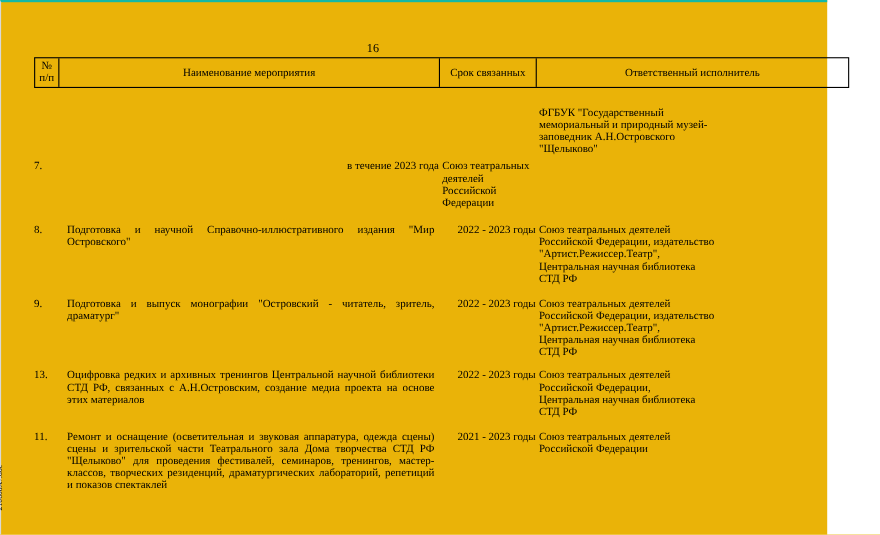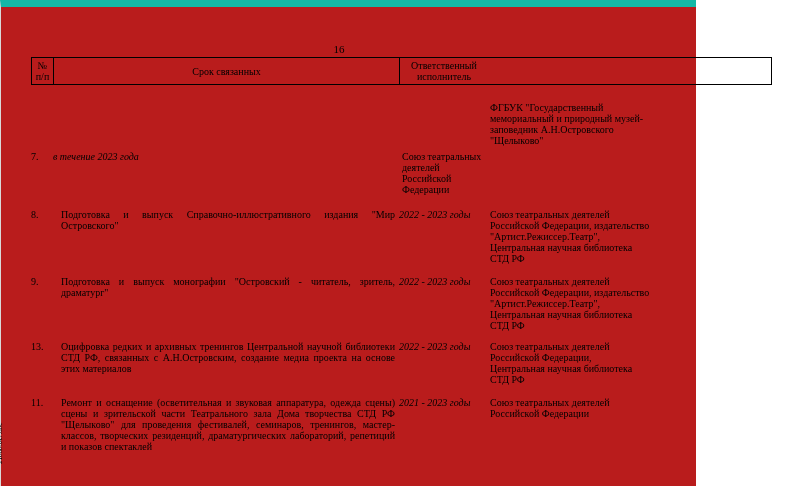--- a/index.html
+++ b/index.html
@@ -5,23 +5,23 @@
   * { margin:0; padding:0; box-sizing:border-box; }
   html,body { width:800px; height:486px; }
   body {
     background:#ffffff;
     font-family:"Liberation Serif", serif;
     color:#000;
     overflow:hidden;
   }
   .page {
     position:relative;
-    width:696px; height:486px;
-    background:#b91c1c;
-    border-top:7px solid #14b8a6;
+    width:752px; height:486px;
+    background:#eab308;
+    border-top:2px solid #14b8a6;
     border-left:1px solid #d9d9d9;
   }
   .page-number {
     position:absolute;
     top:36px; left:0; width:676px;
     text-align:center;
     font-size:11px;
   }
   .doc-table {
     position:absolute;
@@ -61,23 +61,22 @@
   .cell-num {
     text-align:left;
     padding-left:0;
   }
   .cell-name {
     padding-left:8px;
     padding-right:4px;
     text-align:justify;
   }
   .cell-term {
-    text-align:left;
+    text-align:right;
     white-space:nowrap;
-    font-style:italic;
   }
   .cell-executor {
     padding-left:3px;
     white-space:pre-line;
     max-width:175px;
   }
   .doc-id {
     position:absolute;
     left:3px; bottom:22px;
     font-size:7px;
@@ -92,20 +91,21 @@
 
 <div class="page">
 
   <div class="page-number">16</div>
 
   <div class="doc-table">
 
     <div class="thead">
       <div class="th">№
 п/п</div>
+      <div class="th">Наименование мероприятия</div>
       <div class="th">Срок связанных</div>
       <div class="th">Ответственный исполнитель</div>
     </div>
 
     <div class="row row-cont">
       <div class="cell-num"></div>
       <div class="cell-name"></div>
       <div class="cell-term"></div>
       <div class="cell-executor">ФГБУК "Государственный
 мемориальный и природный музей-
@@ -115,21 +115,21 @@
 
     <div class="row row-7">
       <div class="cell-num">7.</div>
       <div class="cell-term">в течение 2023 года</div>
       <div class="cell-executor">Союз театральных деятелей
 Российской Федерации</div>
     </div>
 
     <div class="row row-8">
       <div class="cell-num">8.</div>
-      <div class="cell-name">Подготовка и выпуск Справочно-иллюстративного издания "Мир Островского"</div>
+      <div class="cell-name">Подготовка и научной Справочно-иллюстративного издания "Мир Островского"</div>
       <div class="cell-term">2022 - 2023 годы</div>
       <div class="cell-executor">Союз театральных деятелей
 Российской Федерации, издательство
 "Артист.Режиссер.Театр",
 Центральная научная библиотека
 СТД РФ</div>
     </div>
 
     <div class="row row-9">
       <div class="cell-num">9.</div>

